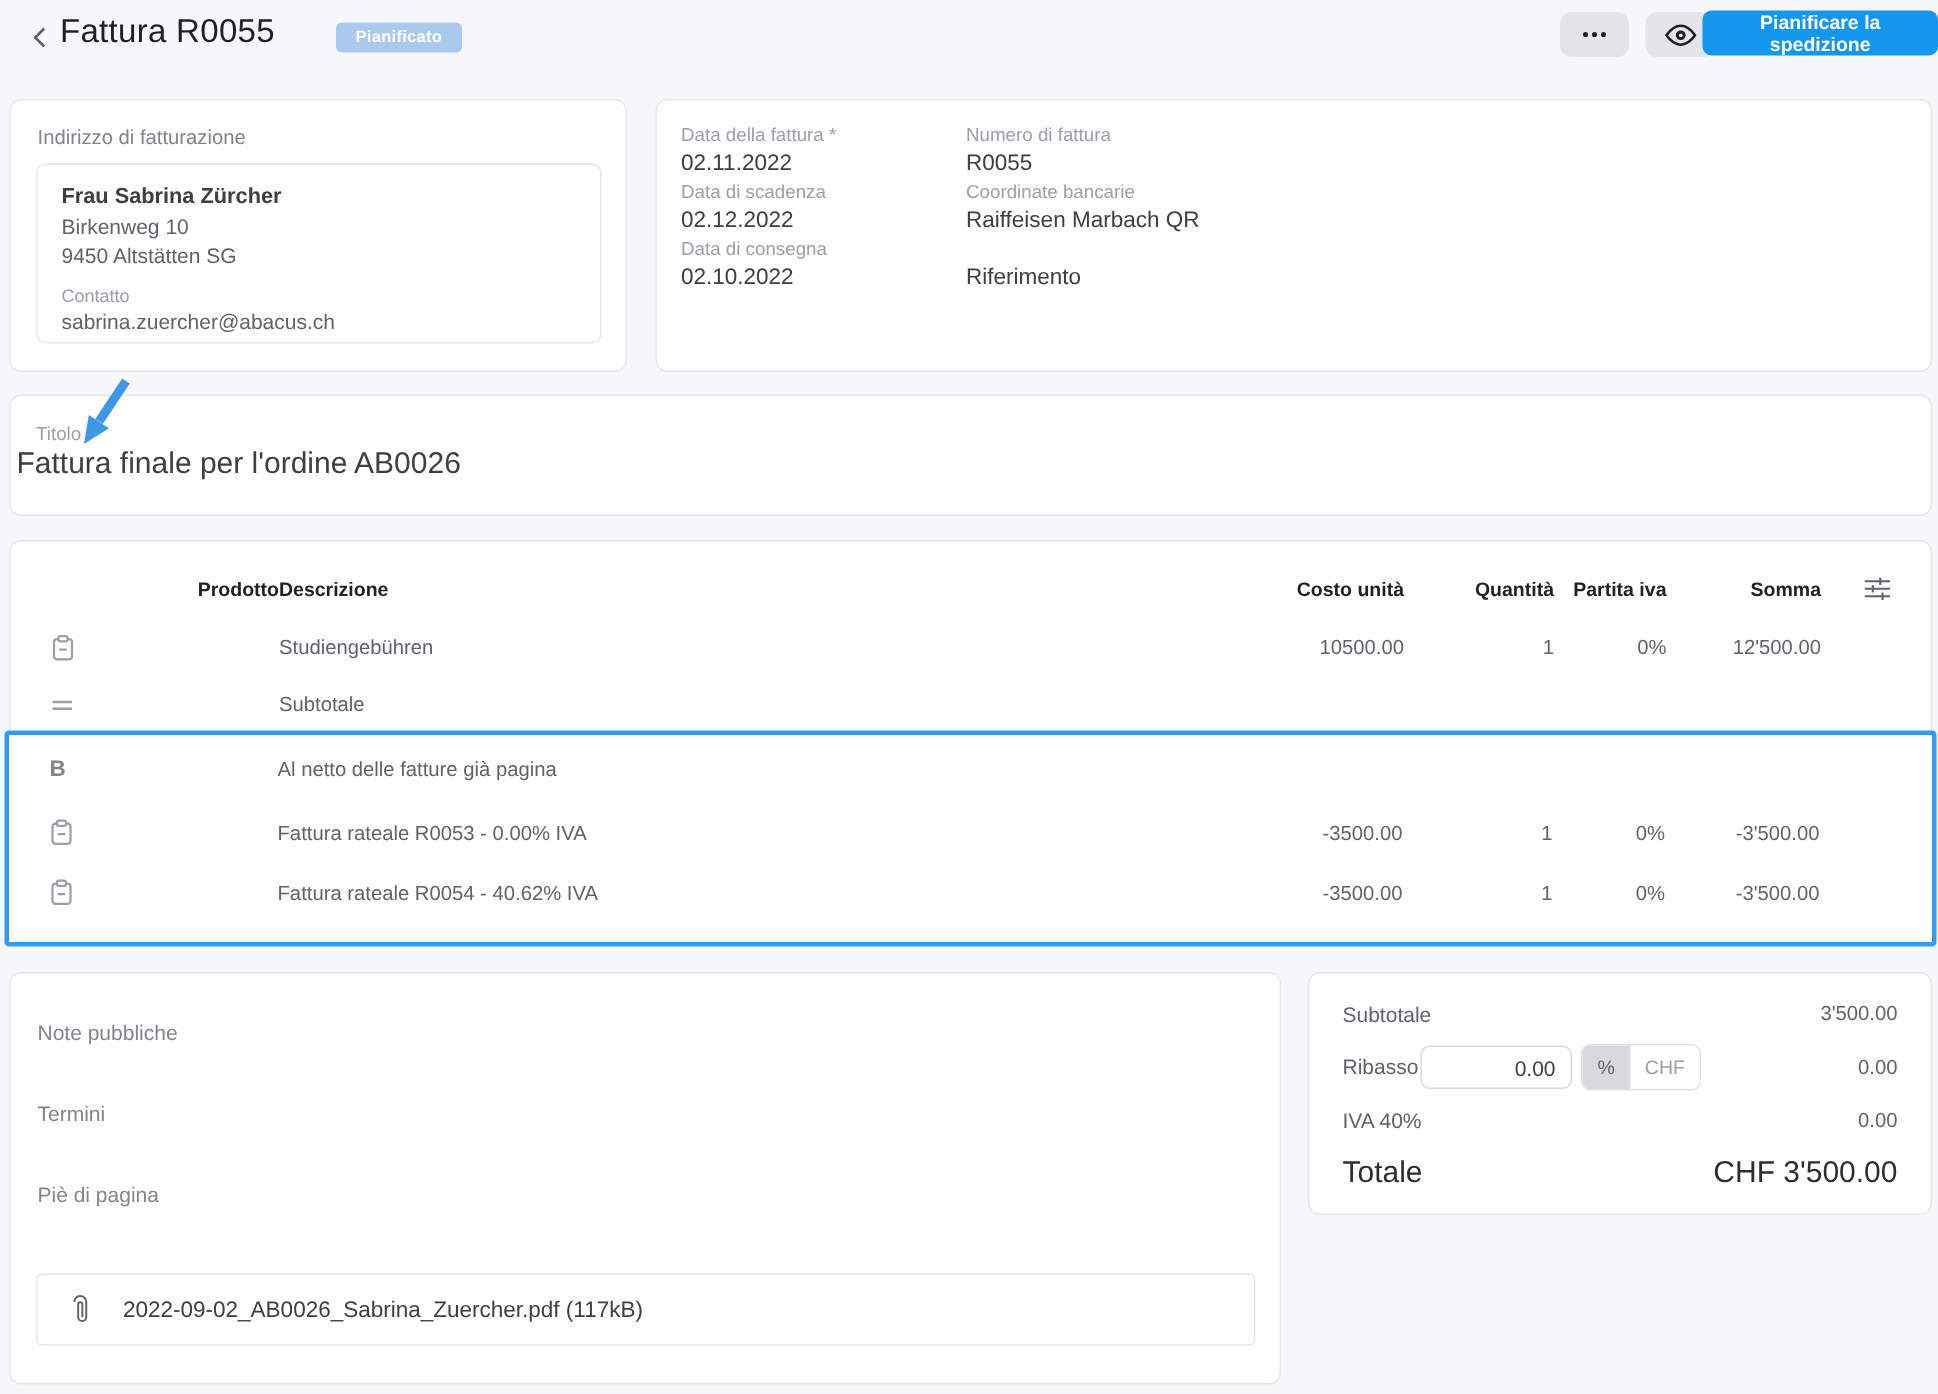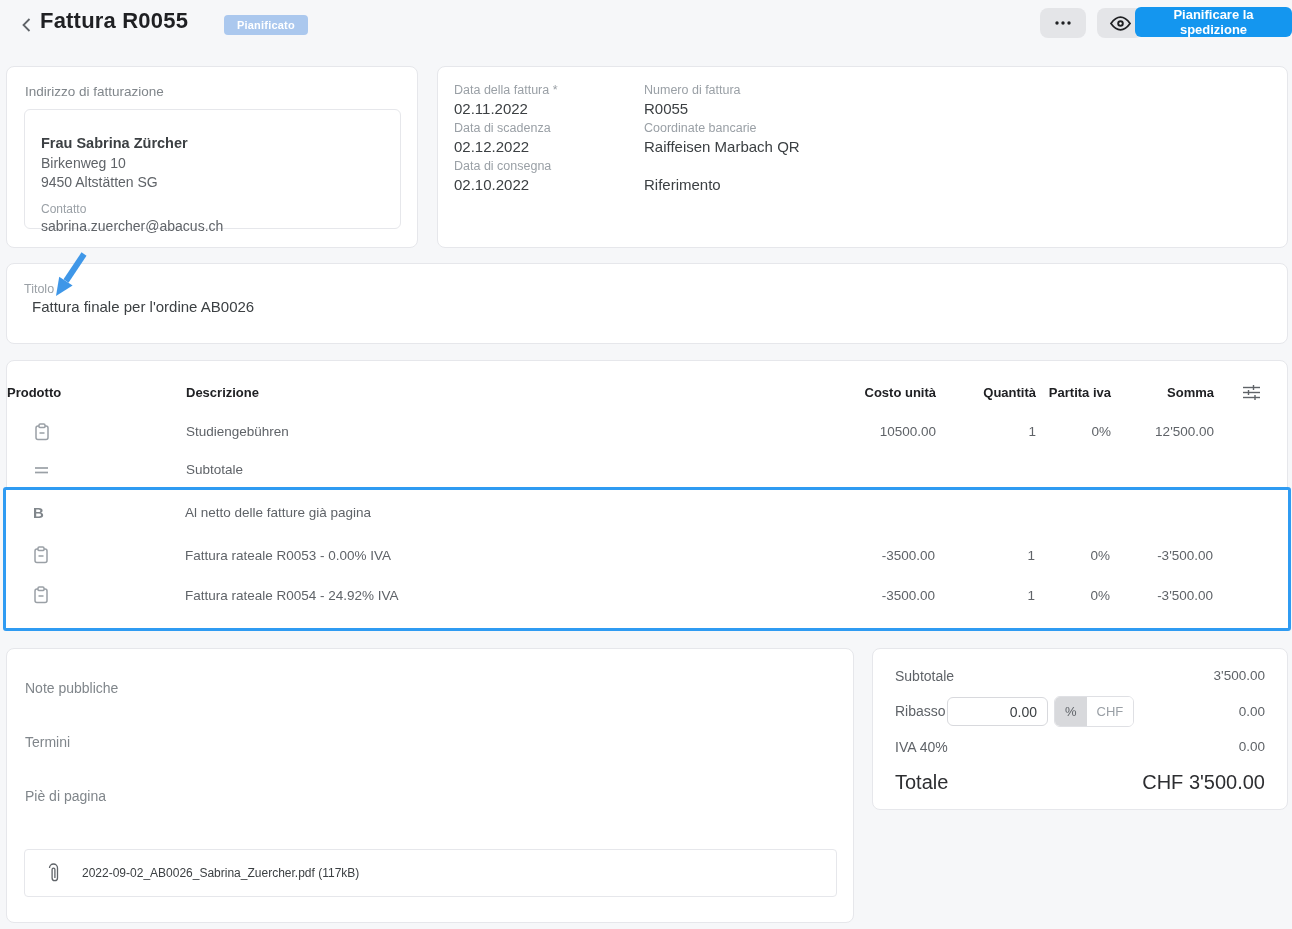--- a/index.html
+++ b/index.html
@@ -13,74 +13,74 @@
     --txt-mid:#5f6368;
     --txt-label:#9aa0a6;
     --txt-section:#80868b;
   }
   *{box-sizing:border-box}
   body{margin:0;background:#f6f7f9;font-family:"Liberation Sans",sans-serif;}
   .stage{position:relative;width:1292px;height:929px;background:#f6f7f9;overflow:hidden}
 
   
   .back-btn{position:absolute;left:16px;top:14px;width:20px;height:22px;background:none;border:none;cursor:pointer;padding:0;display:flex;align-items:center;justify-content:center}
-  .page-title{position:absolute;left:40px;top:8px;font-size:22px;font-weight:700;color:var(--txt-dark);letter-spacing:.2px}
+  .page-title{position:absolute;left:40px;top:8px;font-size:22px;font-weight:400;color:var(--txt-dark);letter-spacing:.2px}
   .badge{position:absolute;left:224px;top:15px;background:var(--badge);color:#fff;font-size:11px;font-weight:700;padding:4px 13px;border-radius:4px;letter-spacing:.2px}
   .btn-gray{position:absolute;top:8px;width:46px;height:30px;background:#e4e5e8;border:none;border-radius:8px;display:flex;align-items:center;justify-content:center;cursor:pointer}
   #btn-more{left:1040px}
   #btn-preview{left:1097px}
   .btn-primary{position:absolute;left:1135px;top:7px;height:30px;padding:0 14px;background:var(--accent);color:#fff;font-size:13px;font-weight:700;border:none;border-radius:6px;cursor:pointer}
 
   .card{position:absolute;background:#fff;border:1px solid var(--card-border);border-radius:8px}
   .card-billing{left:6px;top:66px;width:412px;height:182px}
   .card-details{left:437px;top:66px;width:851px;height:182px}
   .card-title{left:6px;top:263px;width:1282px;height:81px}
   .card-table{left:6px;top:360px;width:1282px;height:270px}
   .card-notes{left:6px;top:648px;width:848px;height:275px}
   .card-totals{left:872px;top:648px;width:416px;height:162px}
 
   .section-label{position:absolute;left:18px;top:17px;font-size:13.5px;color:var(--txt-section)}
-  .address-box{position:absolute;left:17px;top:42px;width:377px;height:120px;border:1px solid var(--card-border);border-radius:6px;padding:25px 16px;cursor:pointer}
+  .address-box{position:absolute;left:17px;top:42px;width:377px;height:120px;border:1px solid var(--card-border);border-radius:6px;padding:13px 16px;cursor:pointer}
   .addr-name{font-size:14.5px;font-weight:700;color:var(--txt-val);margin-bottom:3px}
   .addr-line{font-size:14px;color:var(--txt-mid);line-height:19px}
   .contact-label{font-size:12px;color:var(--txt-label);margin-top:10px}
   .contact-email{font-size:14px;color:var(--txt-mid);margin-top:2px}
 
   .dcol{position:absolute;top:16px;display:flex;flex-direction:column}
   #dcol-left{left:16px}
   #dcol-right{left:206px}
   .dfield{min-height:34px;margin-bottom:3px;cursor:pointer}
   .flabel{font-size:12.5px;color:var(--txt-label);line-height:15px;min-height:15px}
   .fvalue{font-size:15px;color:var(--txt-val);line-height:19px;margin-top:1px;min-height:19px}
 
   .title-label{position:absolute;left:17px;top:18px;font-size:12.5px;color:var(--txt-label)}
-  .title-value{position:absolute;left:25px;top:34px;font-size:15px;color:var(--txt-val);cursor:text}
+  .title-value{position:absolute;left:4px;top:34px;font-size:20px;color:var(--txt-val);cursor:text}
   .anno-arrow{position:absolute;left:44px;top:250px;z-index:5;pointer-events:none}
 
   .thead,.trow{display:grid;grid-template-columns:179px 640px 110px 100px 75px 103px 1fr;align-items:center}
   .thead{height:38px;margin-top:12px;font-size:13px;font-weight:700;color:#202124}
-  .col-product{text-align:left}
+  .col-product{text-align:right}
   .num{text-align:right}
   .col-settings{justify-self:end;padding-right:27px;background:none;border:none;cursor:pointer;display:flex}
   .trow{font-size:13.5px;color:var(--txt-mid);cursor:pointer}
   .trow .icon-cell{padding-left:27px;display:flex;align-items:center}
   .row-std{height:41px}
   .row-sub{height:35px}
   .b-glyph{font-weight:700;color:#80868b;font-size:15px}
   .highlight{margin:0 -4px;border:3px solid var(--hl);border-radius:3px;background:#fff;padding-bottom:13px}
   .highlight .trow{height:40px}
   .highlight .trow:first-child{height:45px}
 
   .note-label{position:absolute;left:18px;font-size:14px;color:var(--txt-section);cursor:text}
   #note-public{top:31px}
   #note-terms{top:85px}
   #note-footer{top:139px}
   .attachment-box{position:absolute;left:17px;top:200px;width:813px;height:48px;border:1px solid var(--card-border);border-radius:4px;display:flex;align-items:center;cursor:pointer}
   .clip{margin-left:22px;display:flex}
-  .attachment-name{margin-left:22px;font-size:12px;color:var(--txt-val)}
+  .attachment-name{margin-left:22px;font-size:15px;color:var(--txt-val)}
 
   .t-label{position:absolute;left:22px;font-size:14px;color:var(--txt-mid)}
   .t-value{position:absolute;right:22px;font-size:13.5px;color:var(--txt-mid)}
   #lbl-subtotal,#val-subtotal{top:19px}
   #lbl-discount{top:54px}
   #val-discount{top:55px}
   #lbl-vat,#val-vat{top:90px}
   .discount-input{position:absolute;left:74px;top:48px;width:101px;height:29px;border:1px solid #d8d9dd;border-radius:6px;text-align:right;padding-right:10px;font-size:14px;color:var(--txt-val);font-family:inherit}
   .unit-toggle{position:absolute;left:181px;top:47px;height:31px;display:flex;border:1px solid #dfe0e4;border-radius:6px;overflow:hidden;background:#fff}
   .unit-seg{display:flex;align-items:center;justify-content:center;font-size:13px;cursor:pointer;padding:0 10px}
@@ -246,21 +246,21 @@
           <div></div>
         </div>
         <div class="trow ">
           <div class="icon-cell">
             <svg width="16" height="18" viewBox="0 0 16 18">
               <rect x="2" y="3" width="12" height="13.5" rx="2" fill="none" stroke="#9aa0a6" stroke-width="1.5"></rect>
               <rect x="5" y="1" width="6" height="3.6" rx="1.2" fill="#fff" stroke="#9aa0a6" stroke-width="1.5"></rect>
               <line x1="5.5" y1="10" x2="10.5" y2="10" stroke="#9aa0a6" stroke-width="1.5"></line>
             </svg>
           </div>
-          <div>Fattura rateale R0054 - 24.92% IVA</div>
+          <div>Fattura rateale R0054 - 40.62% IVA</div>
           <div class="num">-3500.00</div>
           <div class="num">1</div>
           <div class="num">0%</div>
           <div class="num">-3'500.00</div>
           <div></div>
         </div>
       </div>
   </div>
 
   <div class="card card-notes">

